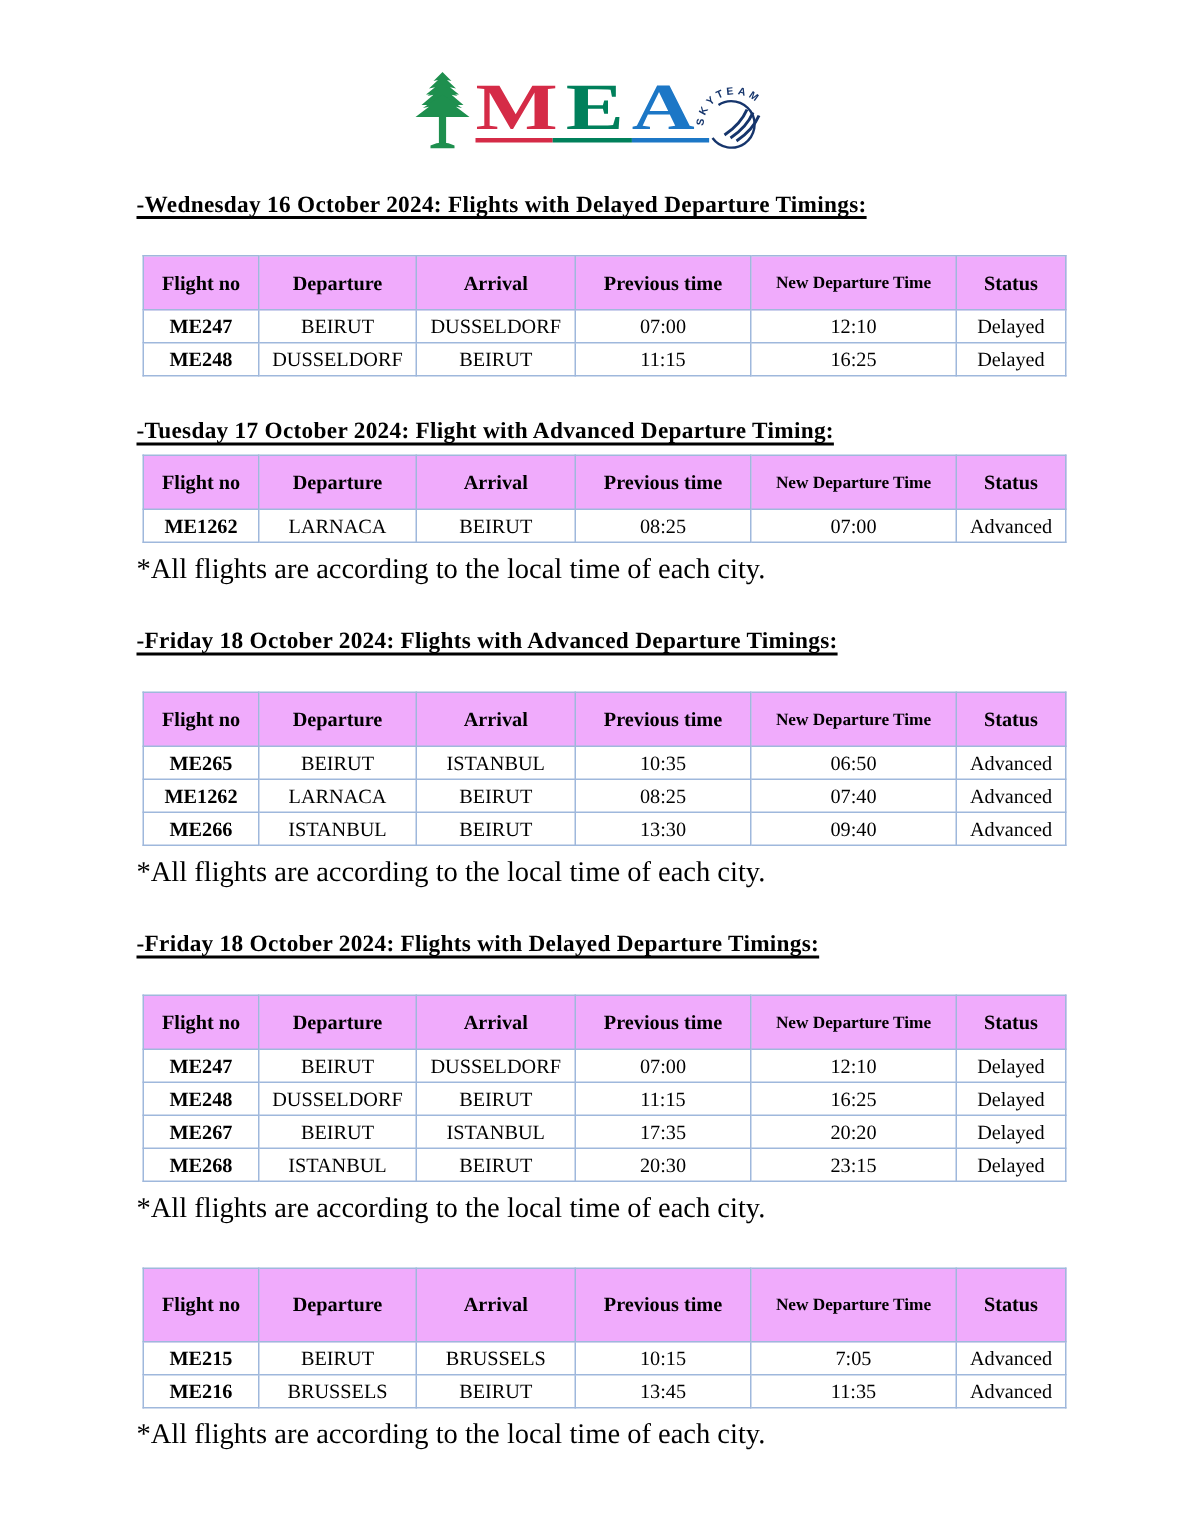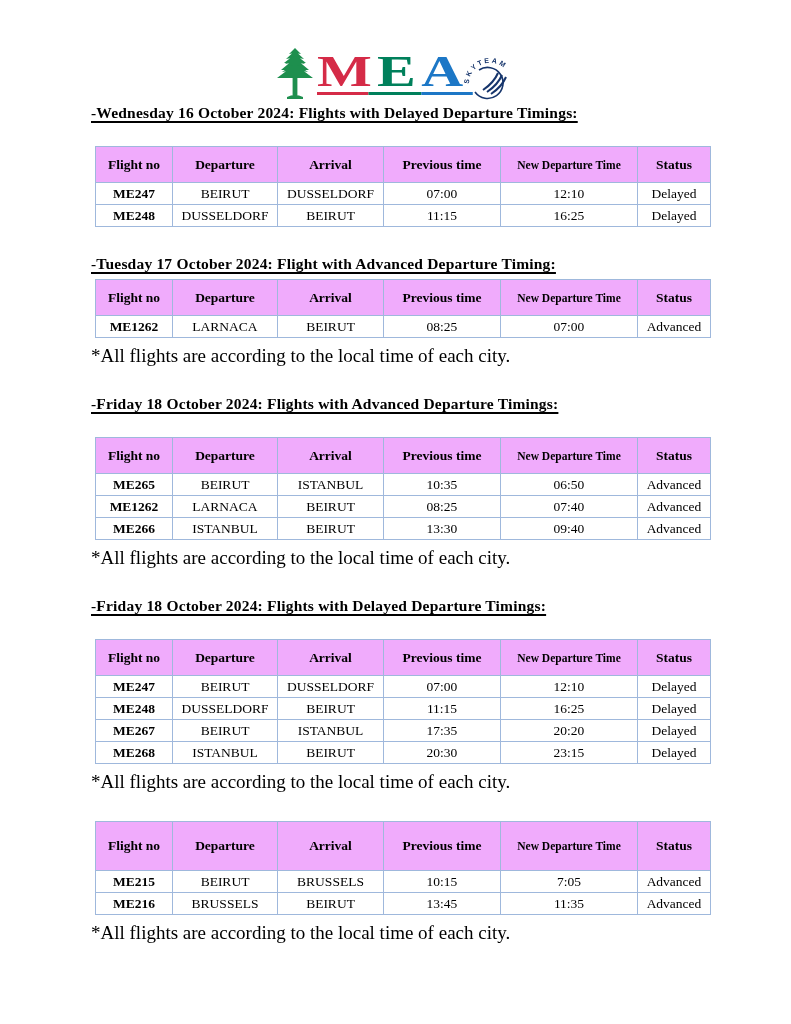--- a/index.html
+++ b/index.html
@@ -31,21 +31,21 @@
     display: flex; height: 3px; margin-top: 2px; width: 118px;
     transform: scaleX(1.32); transform-origin: left bottom;
   }
   .mea-underline i { flex: 1; display: block; }
   .skyteam { margin-left: 26px; margin-bottom: -2px; }
 
   
   .content { padding-left: 91px; padding-right: 60px; }
 
   .flight-section { margin-top: 28px; }
-  .flight-section.first { margin-top: 0; font-family: Liberation Serif, serif; }
+  .flight-section.first { margin-top: 24px; font-family: Liberation Serif, serif; }
   .flight-section.compact .heading { margin-bottom: 6px; }
 
   .heading {
     margin: 0 0 24px 0;
     font-size: 15.5px; font-weight: bold;
     text-decoration: underline;
     text-decoration-thickness: 1.5px;
     text-underline-offset: 3px;
     letter-spacing: 0.2px;
   }

